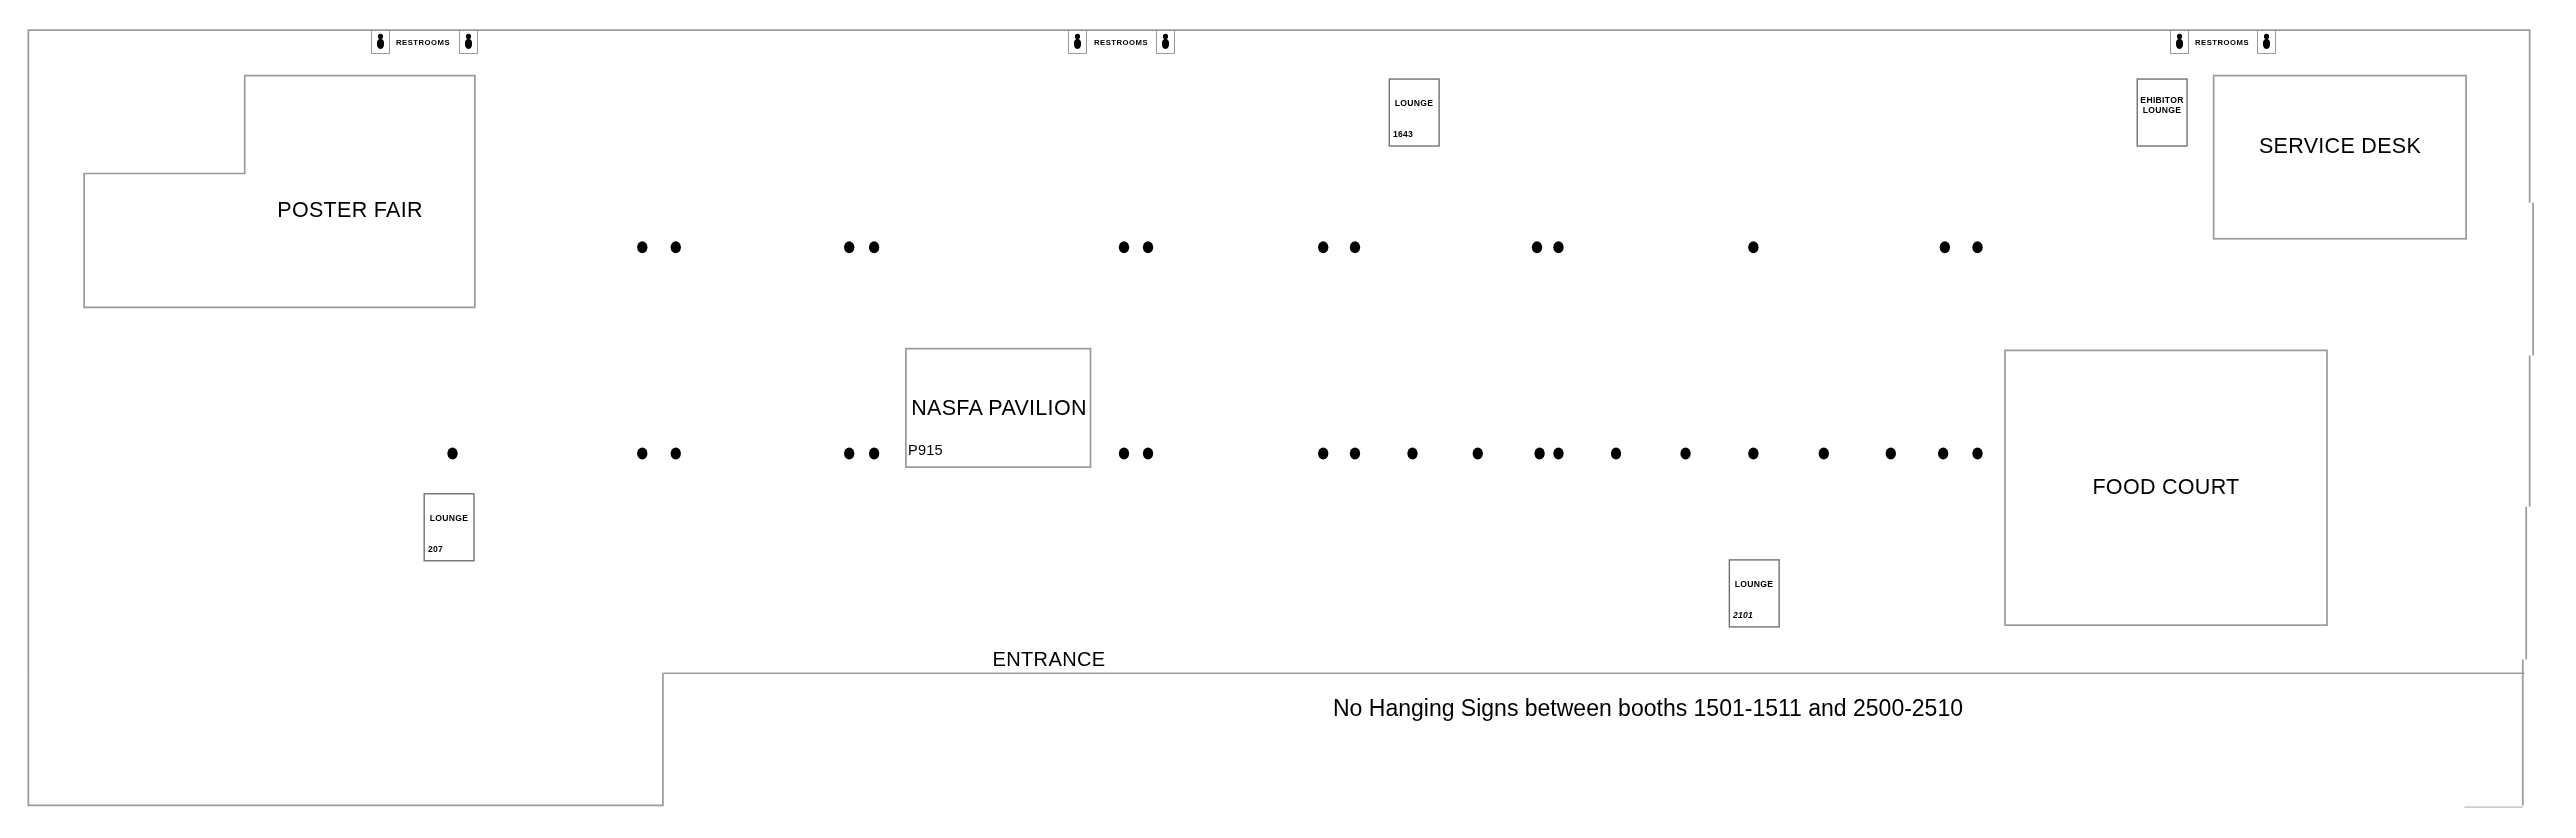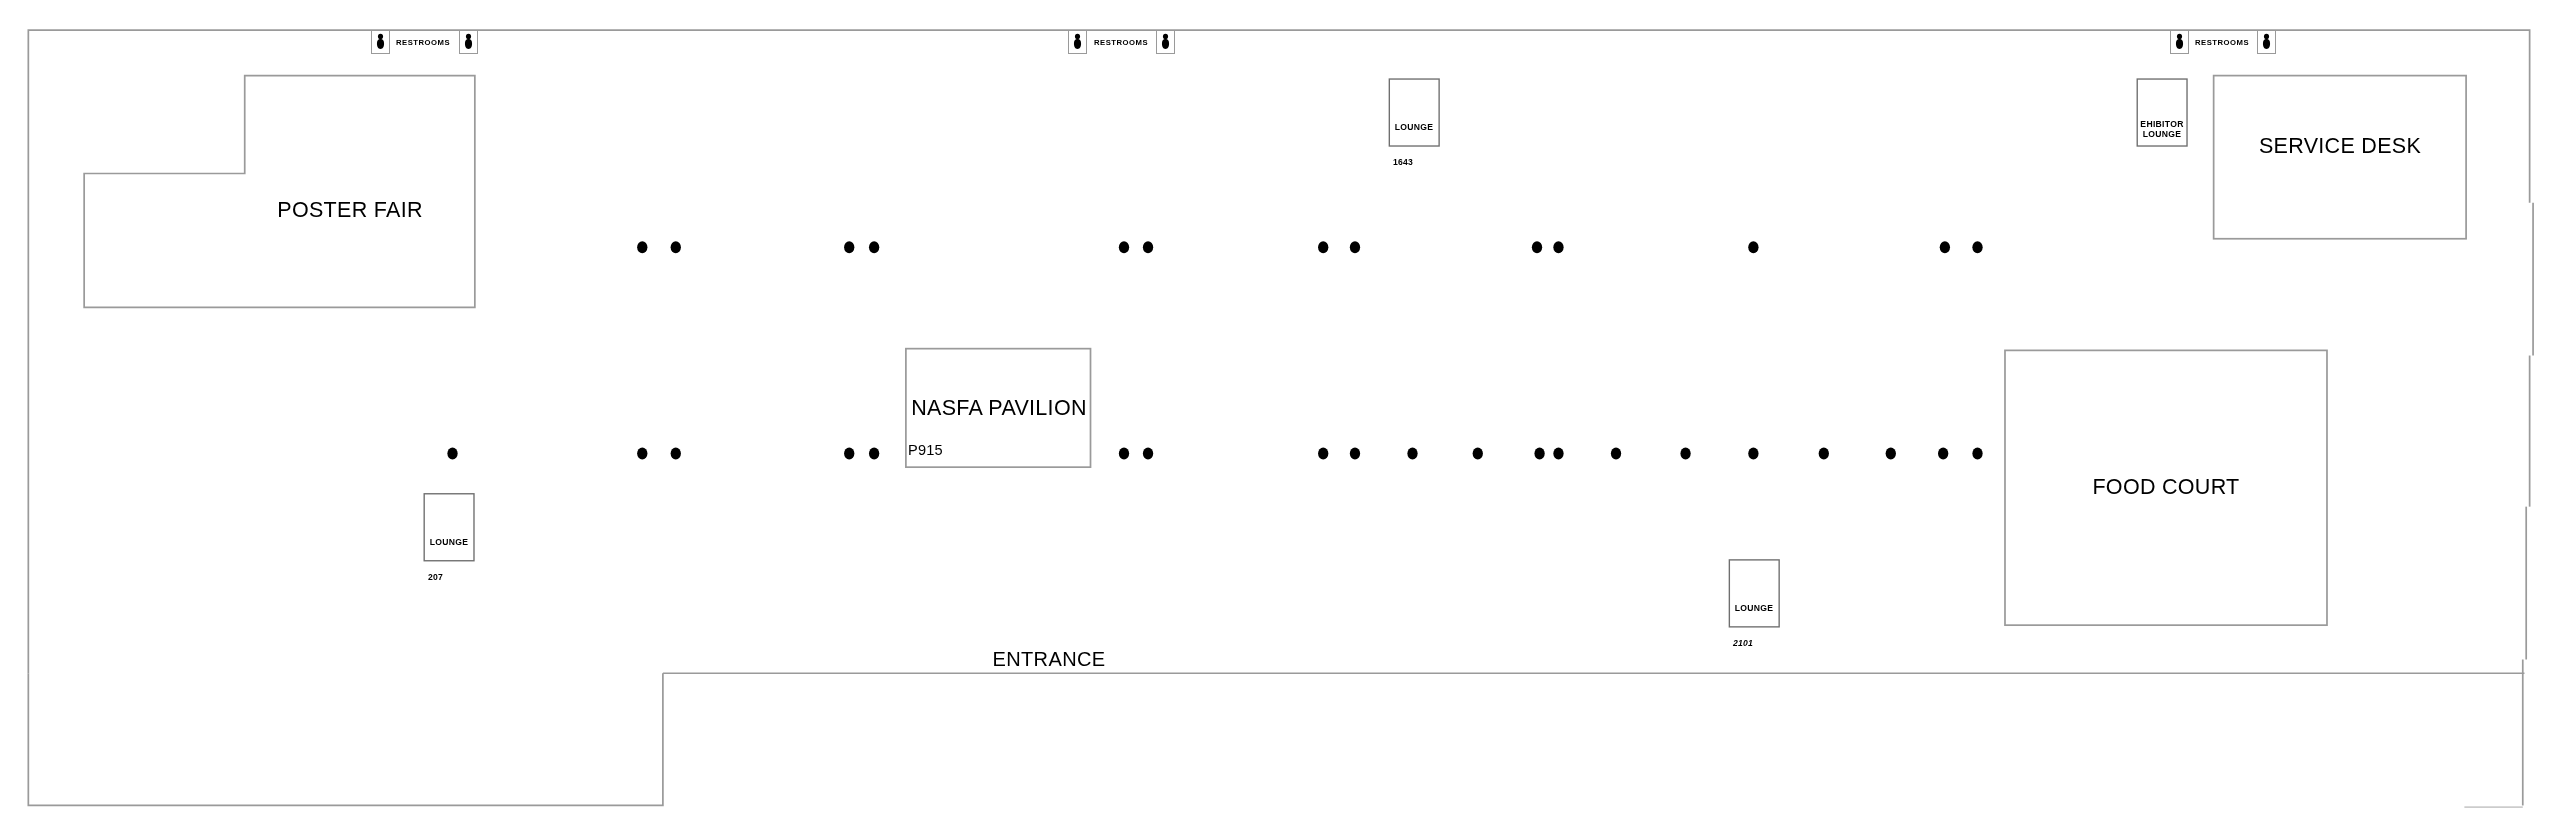--- a/index.html
+++ b/index.html
@@ -43,27 +43,25 @@
     font-size: 14.6px;
     letter-spacing: 0.2px;
   }
   .lounge-title {
     font-size: 8.6px;
     font-weight: bold;
     letter-spacing: 0.3px;
     text-align: center;
     transform: translate(-50%, -50%);
     line-height: 10.3px;
-    margin-top: 24px;
   }
   .lounge-code {
     font-size: 8.6px;
     font-weight: bold;
     letter-spacing: 0.2px;
-    margin-top: 28px;
   }
   .restroom-label {
     font-size: 7.7px;
     font-weight: bold;
     letter-spacing: 0.5px;
     transform: translate(-50%, -50%);
     text-align: center;
   }
   .entrance-label {
     font-size: 20px;
@@ -217,15 +215,16 @@
   </div>
   <div class="restroom-icon" style="left:2257px; top:30px;">
     <svg viewBox="0 0 22 28" width="17" height="22">
       <ellipse cx="11" cy="7" rx="3.3" ry="3.6" fill="#000"></ellipse>
       <path d="M11 10.2 C14.6 10.2 15.6 13 15.6 16.4 C15.6 19.6 14.4 23 11 23 C7.6 23 6.4 19.6 6.4 16.4 C6.4 13 7.4 10.2 11 10.2 Z" fill="#000"></path>
     </svg>
   </div>
 
   <div class="plan-label entrance-label" style="left:1049px; top:659px;">ENTRANCE</div>
 
+  <div class="plan-label note-label" style="left:1648px; top:708px;">No Hanging Signs between booths 1501-1511 and 2500-2510</div>
 
 </div>
 
 
 </body></html>

